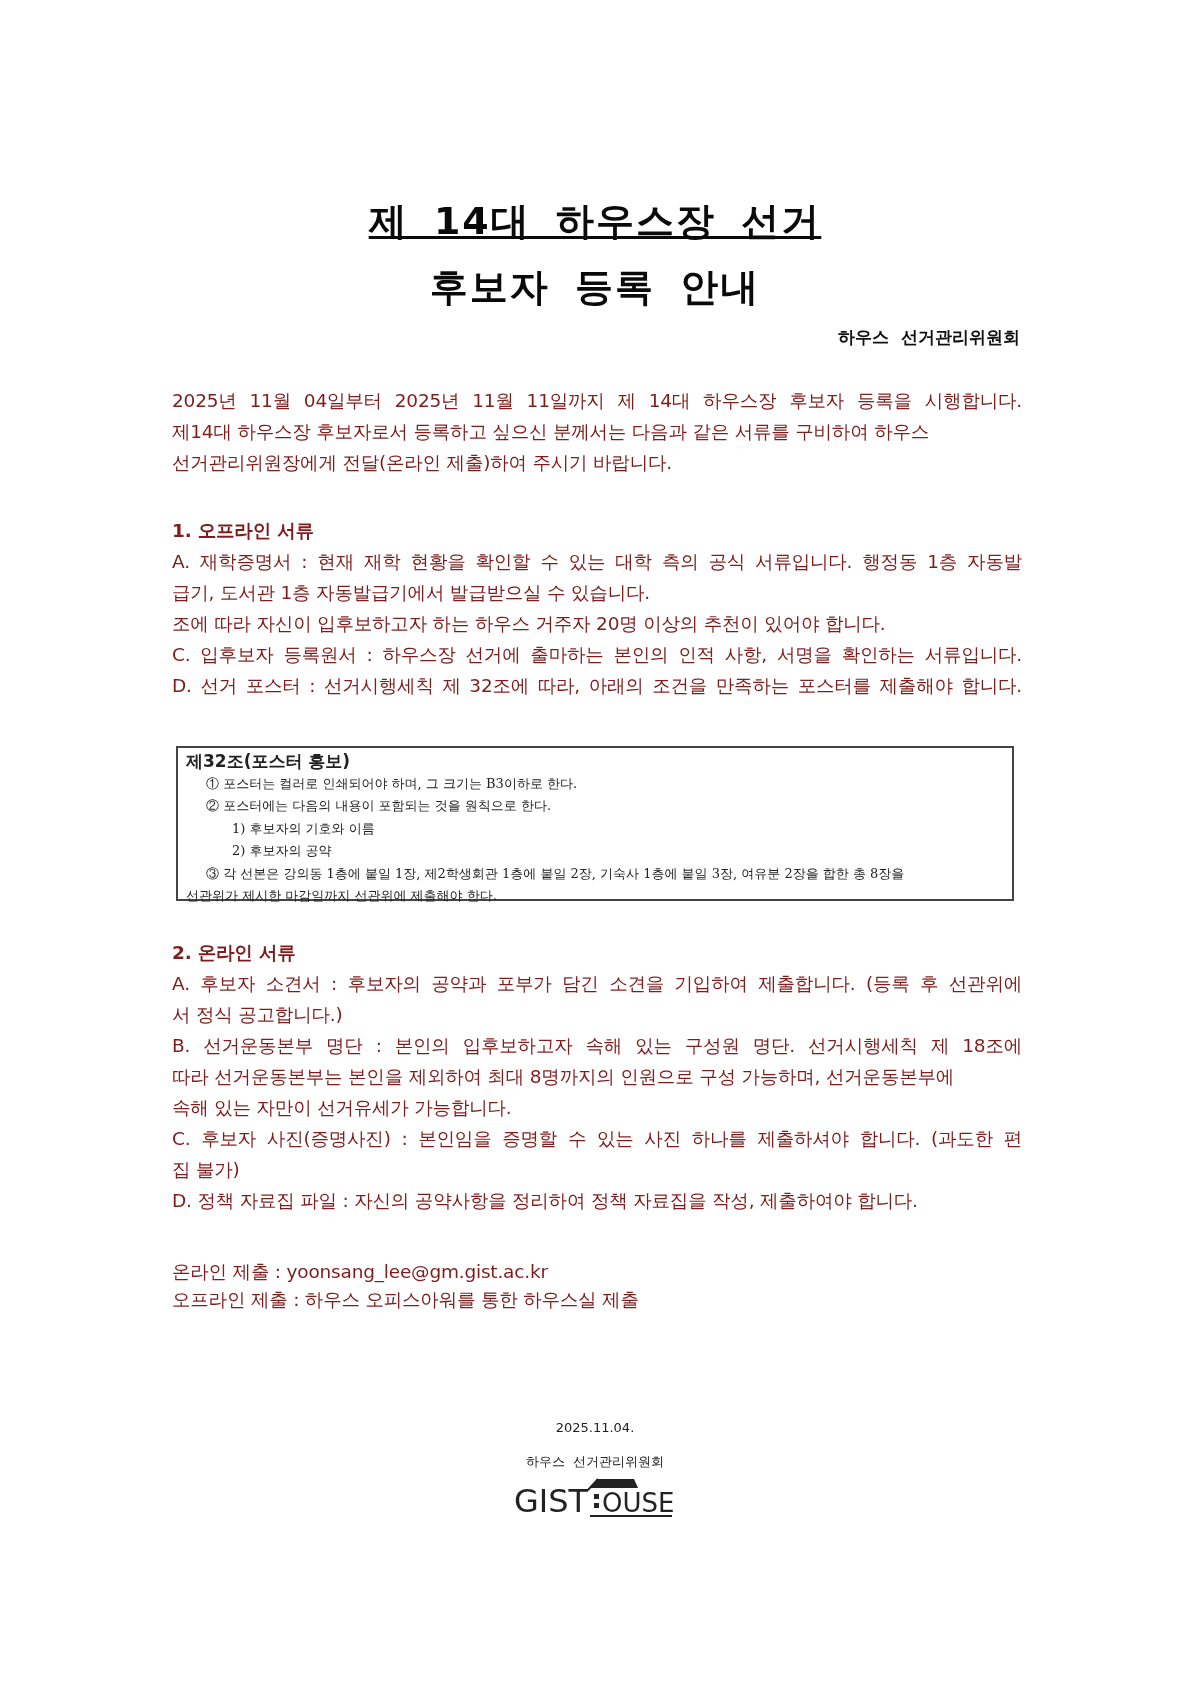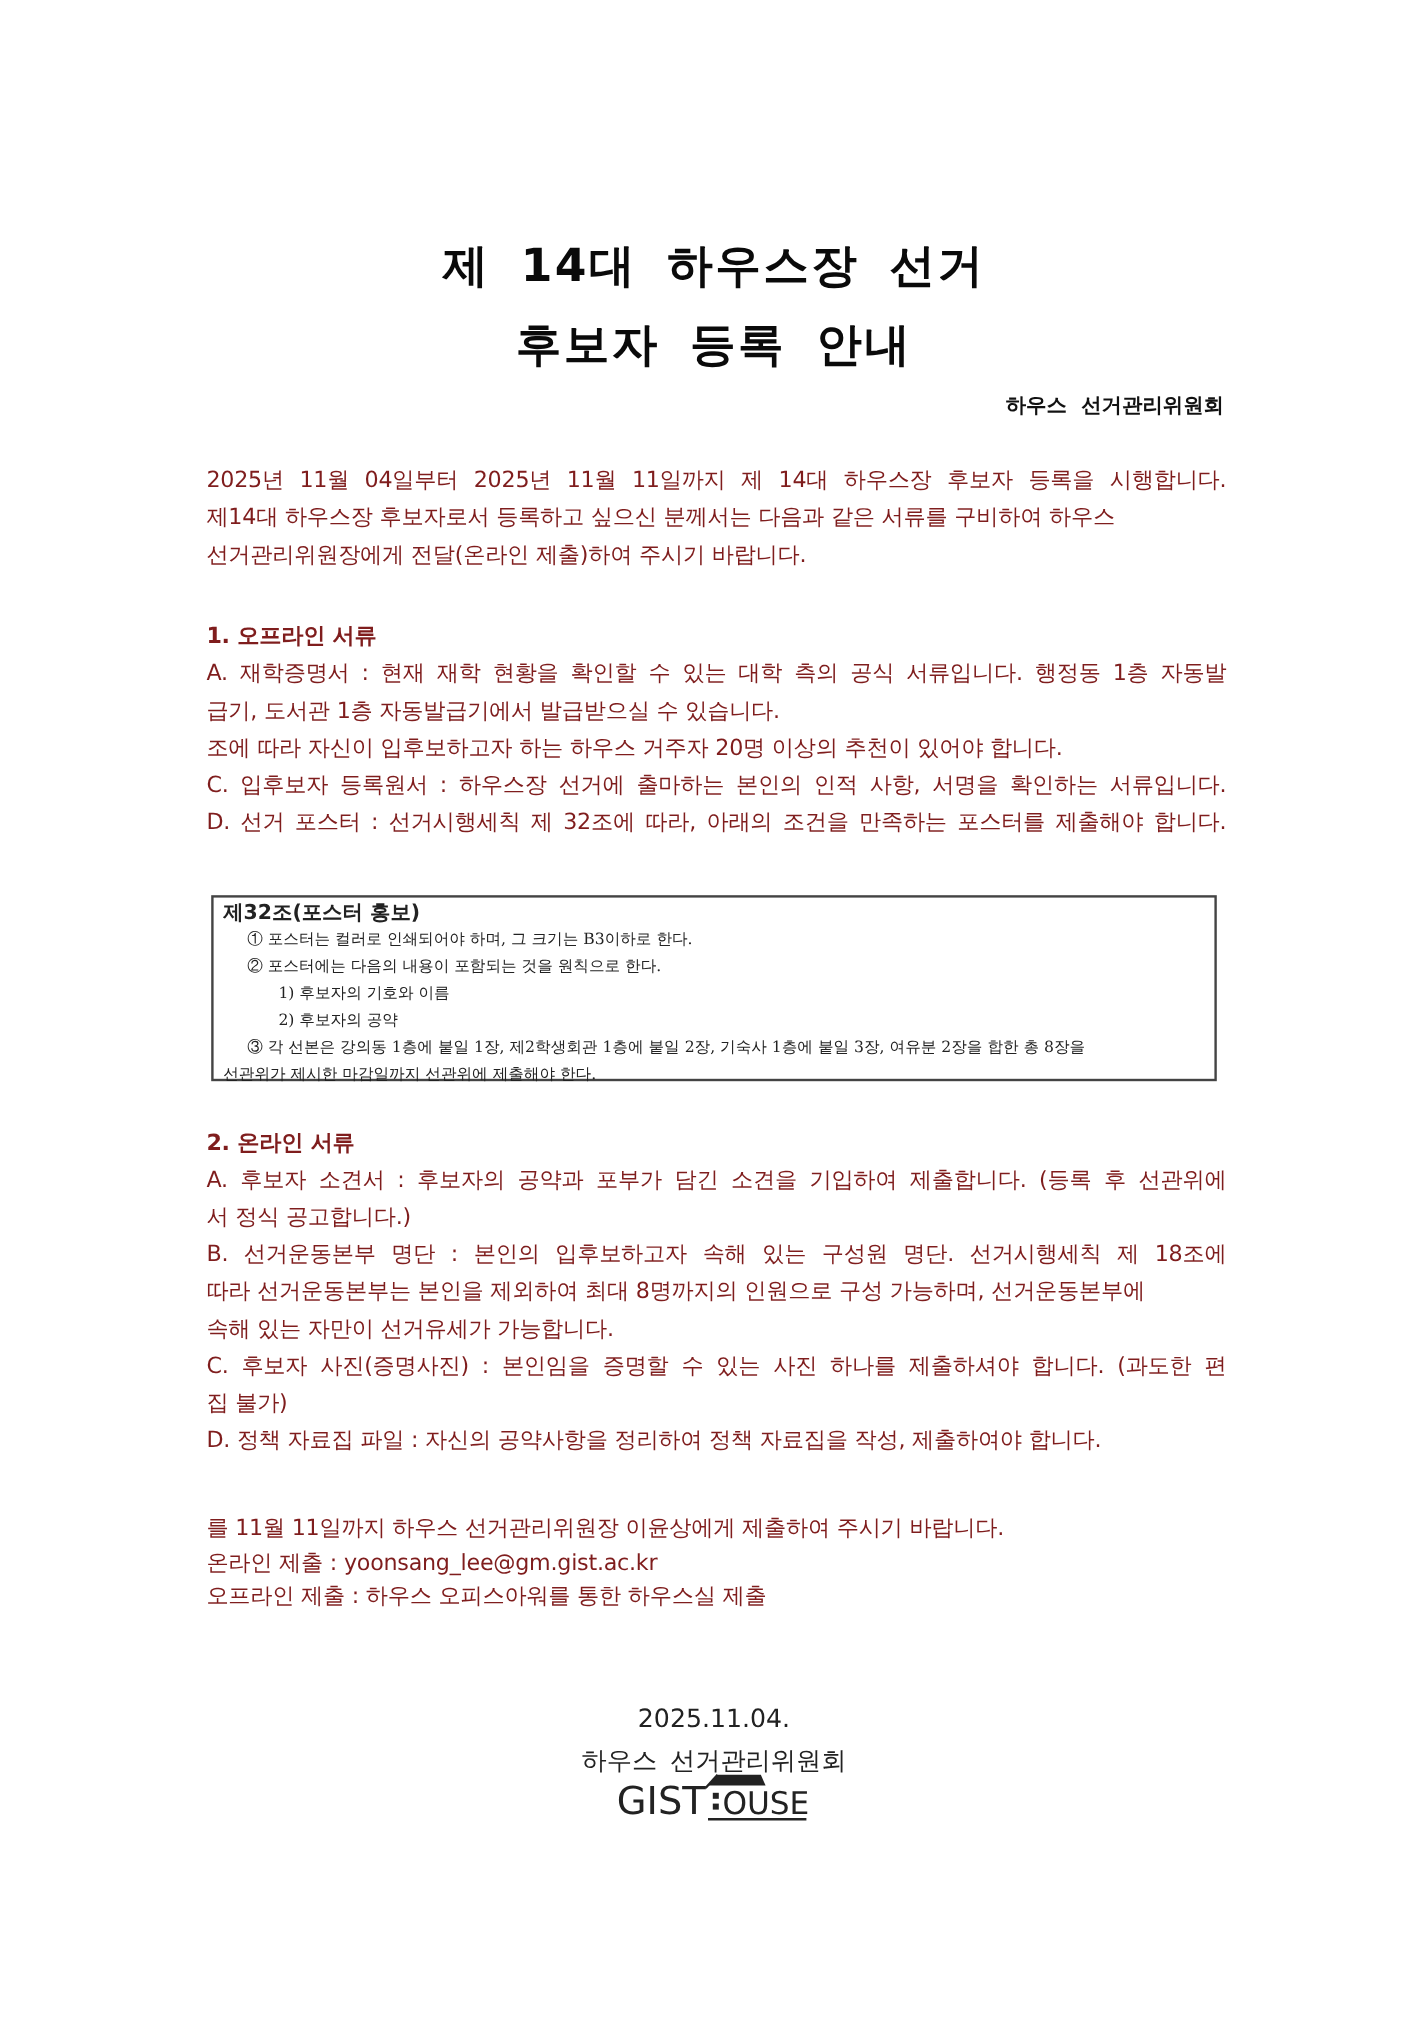--- a/index.html
+++ b/index.html
@@ -6,21 +6,21 @@
     body {
       width: 1190px; height: 1684px; position: relative; overflow: hidden;
       font-family: "DejaVu Sans", "Liberation Sans", sans-serif;
       color: #111111;
     }
     .title {
       position: absolute; left: 0; width: 1190px; text-align: center;
       font-weight: bold; font-size: 38px; letter-spacing: 2px; word-spacing: 10px;
       color: #0a0a0a; margin: 0;
     }
-    #t1 { top: 196px; }
+    #t1 { top: 196px; text-decoration: underline; }
     #t2 { top: 262px; }
     .org-right {
       position: absolute; top: 326px; right: 170px;
       font-weight: bold; font-size: 17px; word-spacing: 6px; color: #111;
     }
     .body-block {
       position: absolute; left: 172px; width: 850px;
       font-size: 18.5px; line-height: 31px; color: #7f1d1d;
       letter-spacing: -0.2px;
     }
@@ -38,21 +38,21 @@
       font-family: "DejaVu Serif", "Liberation Serif", serif;
       font-size: 13px; line-height: 22.5px; color: #222;
       padding: 2px 0 0 8px;
     }
     .law-box .law-title { font-weight: bold; font-family: "DejaVu Sans", sans-serif; font-size: 17px; }
     .law-box .ind1 { padding-left: 20px; }
     .law-box .ind2 { padding-left: 46px; }
     .law-box p { margin: 0; white-space: nowrap; }
     .footer {
       position: absolute; left: 0; width: 1190px; text-align: center;
-      font-size: 21px; color: #222;
+      font-size: 13px; color: #222;
     }
     #f-date { top: 1420px; }
     #f-org { top: 1453px; word-spacing: 4px; }
     .logo {
       position: absolute; left: 514px; top: 1472px; width: 170px; height: 50px;
     }
     .logo svg { width: 170px; height: 50px; }
   </style>
 </head>
 <body>
@@ -93,21 +93,20 @@
   <p>서 정식 공고합니다.)</p>
   <p class="jline">B. 선거운동본부 명단 : 본인의 입후보하고자 속해 있는 구성원 명단. 선거시행세칙 제 18조에</p>
   <p>따라 선거운동본부는 본인을 제외하여 최대 8명까지의 인원으로 구성 가능하며, 선거운동본부에</p>
   <p>속해 있는 자만이 선거유세가 가능합니다.</p>
   <p class="jline">C. 후보자 사진(증명사진) : 본인임을 증명할 수 있는 사진 하나를 제출하셔야 합니다. (과도한 편</p>
   <p>집 불가)</p>
   <p>D. 정책 자료집 파일 : 자신의 공약사항을 정리하여 정책 자료집을 작성, 제출하여야 합니다.</p>
 </div>
 
 <div id="closing" class="body-block">
-  <p>를 11월 11일까지 하우스 선거관리위원장 이윤상에게 제출하여 주시기 바랍니다.</p>
   <p class="contact"><span>온라인 제출 : </span><span>yoonsang_lee@gm.gist.ac.kr</span></p>
   <p class="contact">오프라인 제출 : 하우스 오피스아워를 통한 하우스실 제출</p>
 </div>
 
 <div id="f-date" class="footer">2025.11.04.</div>
 <div id="f-org" class="footer">하우스 선거관리위원회</div>
 
 <div class="logo">
   <svg viewBox="0 0 170 50" xmlns="http://www.w3.org/2000/svg">
     <text x="0" y="40" font-family="DejaVu Sans, sans-serif" font-size="32" fill="#222">GIST</text>

